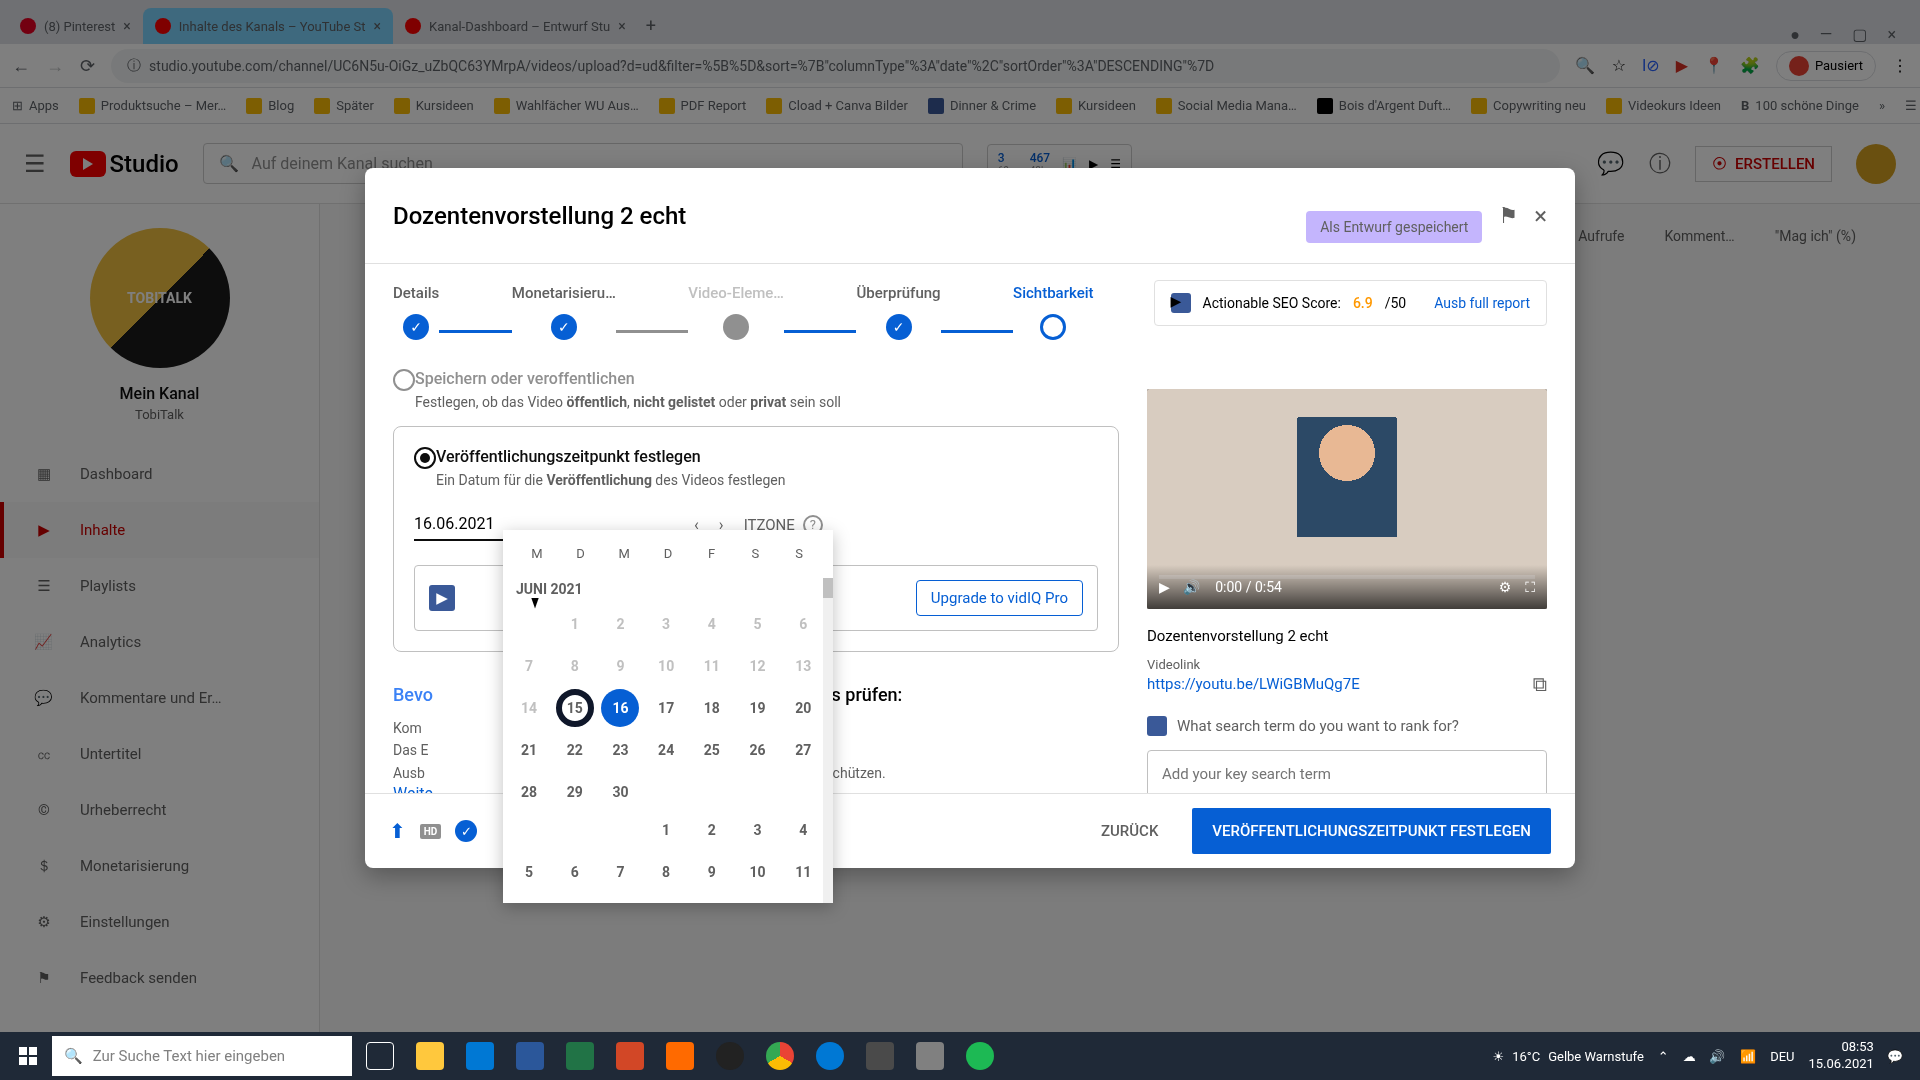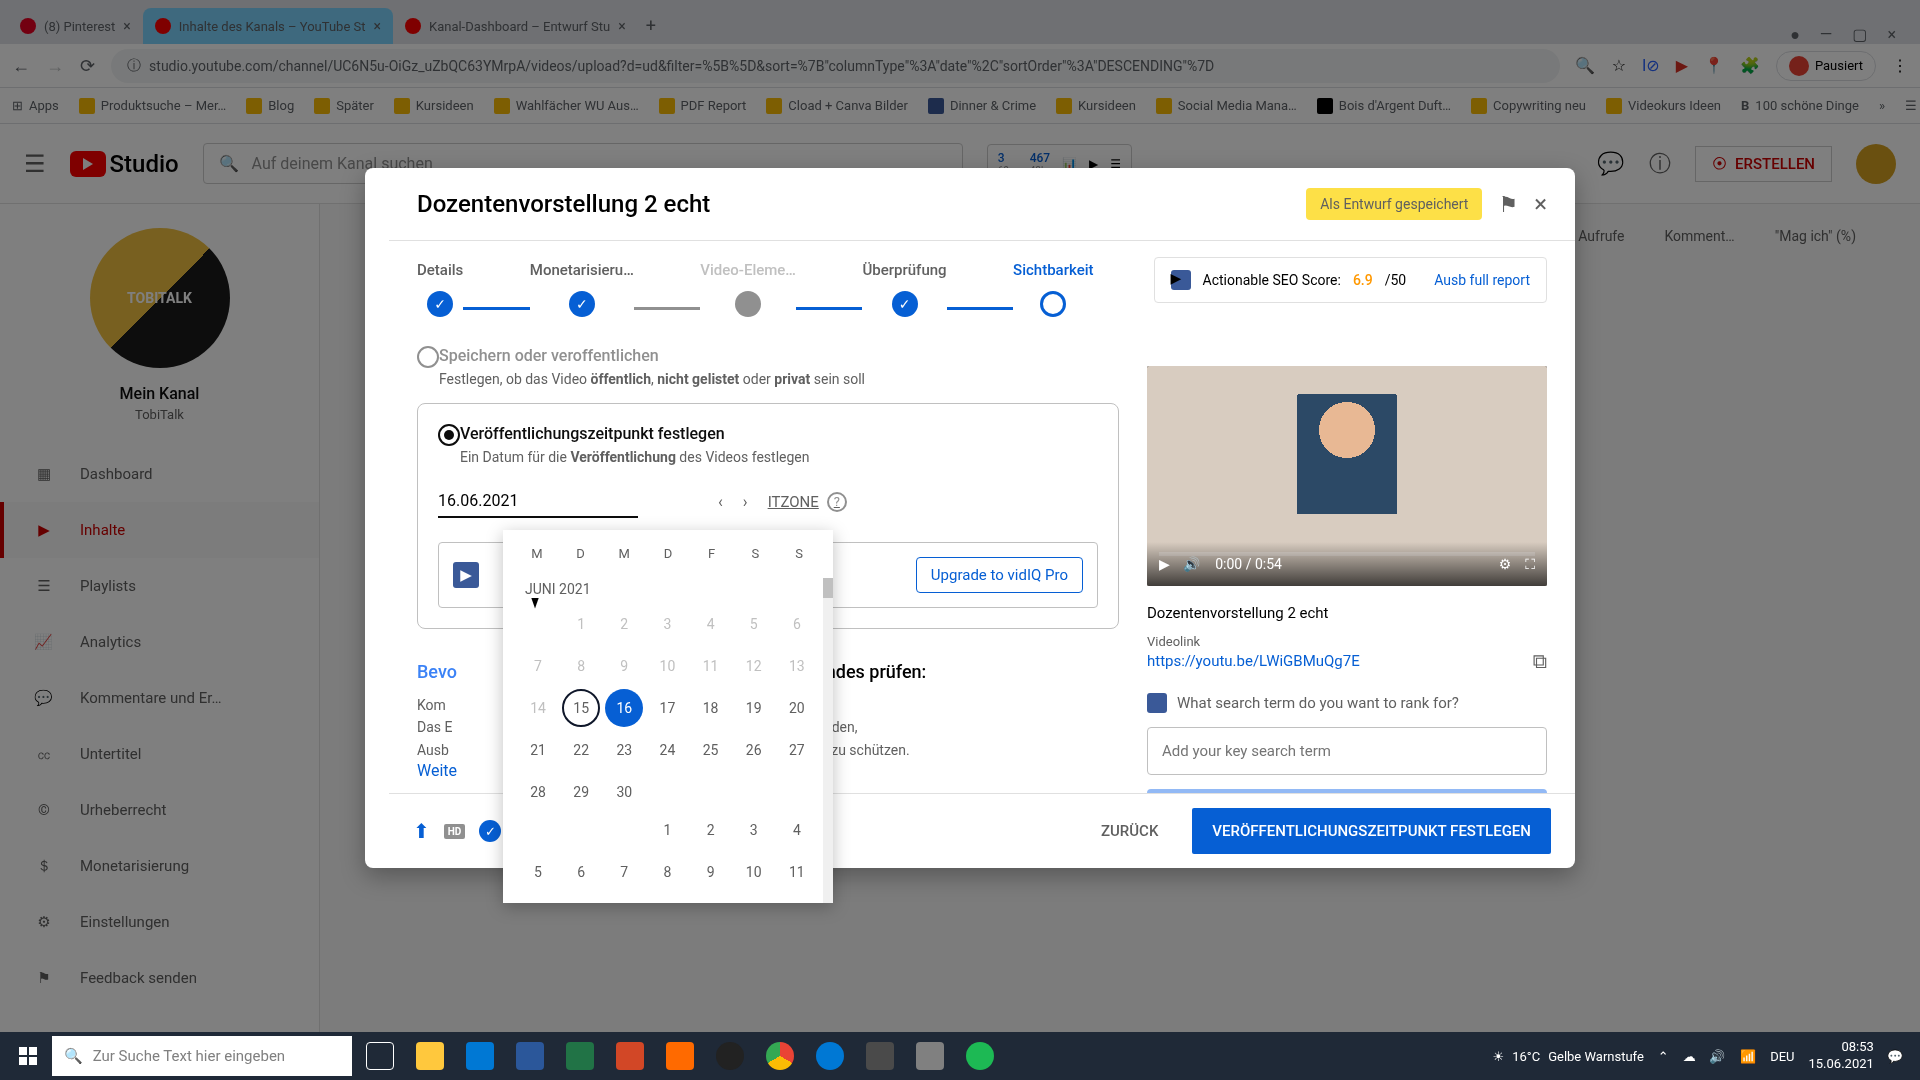--- a/index.html
+++ b/index.html
@@ -46,25 +46,25 @@
 .channel-name { text-align: center; font-size: 16px; font-weight: 500; color: #0d0d0d; }
 .channel-sub { text-align: center; font-size: 13px; color: #606060; margin-top: 4px; margin-bottom: 24px; }
 .side-item { display: flex; align-items: center; gap: 24px; padding: 16px 32px; font-size: 15px; color: #606060; cursor: pointer; }
 .side-item.active { color: #cc0000; background: #f9f9f9; border-left: 4px solid #cc0000; padding-left: 28px; }
 .side-icon { width: 24px; height: 24px; display: flex; align-items: center; justify-content: center; }
 
 
 .overlay { position: absolute; inset: 0; background: rgba(0,0,0,0.5); }
 
 
-.modal { position: absolute; left: 365px; top: 168px; width: 1210px; height: 700px; background: #fff; border-radius: 8px; box-shadow: 0 8px 24px rgba(0,0,0,0.3); display: flex; flex-direction: column; padding-left: 24px; }
+.modal { position: absolute; left: 365px; top: 168px; width: 1210px; height: 700px; background: #fff; border-radius: 8px; box-shadow: 0 8px 24px rgba(0,0,0,0.3); display: flex; flex-direction: column; }
 .modal-head { display: flex; align-items: center; padding: 20px 28px; border-bottom: 1px solid #e0e0e0; }
 .modal-title { font-size: 24px; font-weight: 500; }
 .modal-head-right { margin-left: auto; display: flex; align-items: center; gap: 16px; }
-.draft-badge { background: #fde047; padding: 8px 14px; border-radius: 4px; font-size: 14px; color: #606060; }
+.draft-badge { background: #c4b5fd; padding: 8px 14px; border-radius: 4px; font-size: 14px; color: #606060; margin-top: 23px; }
 .close-btn { font-size: 24px; color: #606060; cursor: pointer; }
 
 .stepper-row { display: flex; align-items: flex-start; padding: 16px 28px 20px; gap: 60px; border-bottom: 1px solid transparent;}
 .stepper { display: flex; align-items: center; flex: 1; position: relative; padding-top: 4px; }
 .step { display: flex; flex-direction: column; align-items: center; gap: 12px; position: relative; z-index: 2; }
 .step-label { font-size: 15px; font-weight: 500; color: #606060; white-space: nowrap; }
 .step.active .step-label { color: #065fd4; }
 .step-dot { width: 26px; height: 26px; border-radius: 50%; background: #065fd4; display: flex; align-items: center; justify-content: center; color: #fff; font-size: 14px; }
 .step-dot.hollow { background: #fff; border: 3px solid #065fd4; }
 .step-dot.gray { background: #909090; }
@@ -97,26 +97,26 @@
 .vidiq-btn { background: #fff; border: 1px solid #065fd4; color: #065fd4; padding: 8px 14px; border-radius: 4px; font-size: 15px; margin-left: auto; }
 
 .before-section { margin-top: 32px; }
 .before-title { font-size: 18px; font-weight: 500; margin-bottom: 12px; }
 .before-text { font-size: 14px; color: #606060; line-height: 1.6; }
 .more-link { color: #065fd4; }
 
 
 .datepicker { position: absolute; left: 503px; top: 530px; width: 330px; background: #fff; box-shadow: 0 4px 16px rgba(0,0,0,0.25); z-index: 100; padding: 8px 0 0; }
 .dp-weekdays { display: grid; grid-template-columns: repeat(7, 1fr); text-align: center; font-size: 13px; color: #606060; padding: 8px 12px; }
-.dp-body { max-height: 370px; overflow-y: auto; padding: 0 16px 12px; }
+.dp-body { max-height: 370px; overflow-y: auto; padding: 0 7px 12px; font-weight: bold; }
 .dp-month { font-size: 14px; color: #606060; padding: 12px 6px 8px; }
 .dp-grid { display: grid; grid-template-columns: repeat(7, 1fr); gap: 4px; }
 .dp-day { width: 38px; height: 38px; display: flex; align-items: center; justify-content: center; font-size: 14px; color: #606060; border-radius: 50%; cursor: pointer; }
 .dp-day.past { color: #c0c0c0; }
-.dp-day.today { border: 2px solid #0f172a; }
+.dp-day.today { border: 6px solid #0f172a; }
 .dp-day.selected { background: #065fd4; color: #fff; }
 .dp-scroll { width: 10px; background: #f0f0f0; position: absolute; right:0; top: 48px; bottom: 0; }
 .dp-thumb { width: 10px; height: 20px; background: #c0c0c0; }
 
 
 .video-prev { width: 100%; height: 220px; background: #1a1a1a; position: relative; border-radius: 2px; overflow: hidden; }
 .video-person { position: absolute; left: 50%; top: 40%; transform: translate(-50%,-50%); width: 100px; height: 120px; background: radial-gradient(circle at 50% 30%, #e8b894 28px, transparent 28px), radial-gradient(ellipse at 50% 85%, #2c4966 70px, transparent 70px); }
 .video-controls { position: absolute; bottom: 0; left: 0; right: 0; height: 44px; background: linear-gradient(transparent, rgba(0,0,0,0.7)); display: flex; align-items: center; padding: 0 12px; gap: 14px; color: #fff; font-size: 14px; }
 .video-title { font-size: 15px; margin: 18px 0 12px; }
 .video-link-label { font-size: 13px; color: #606060; }

